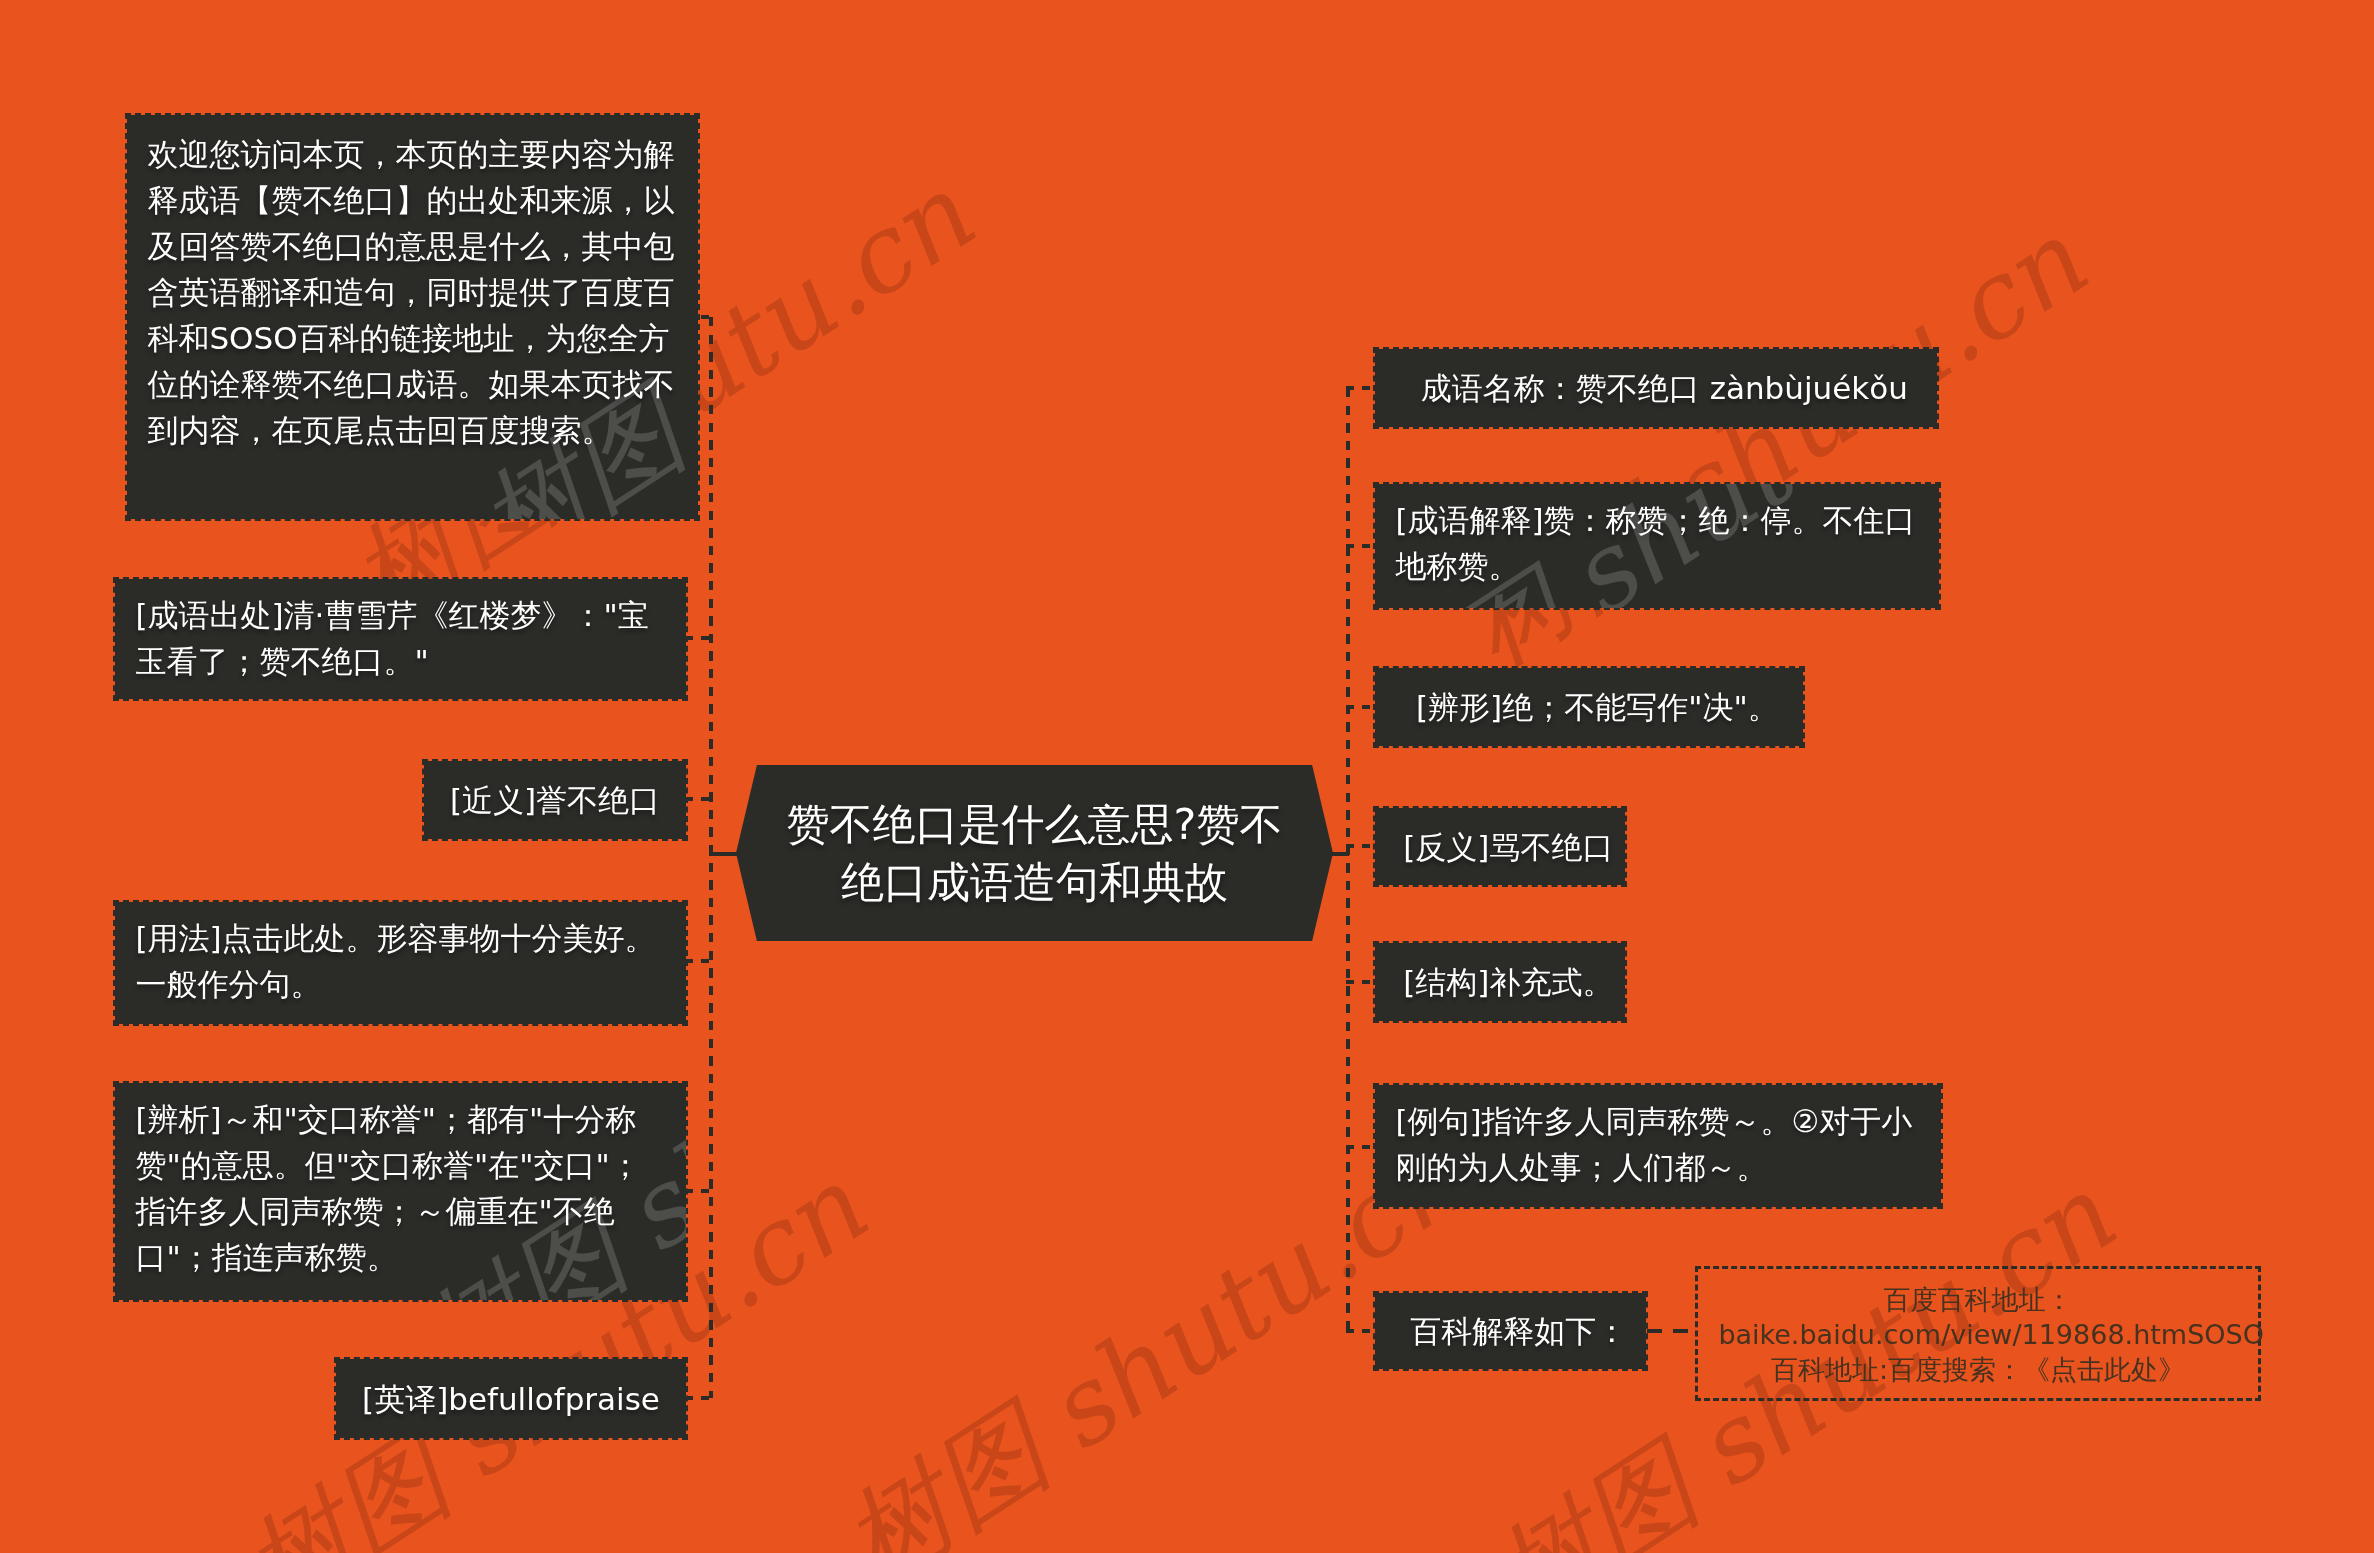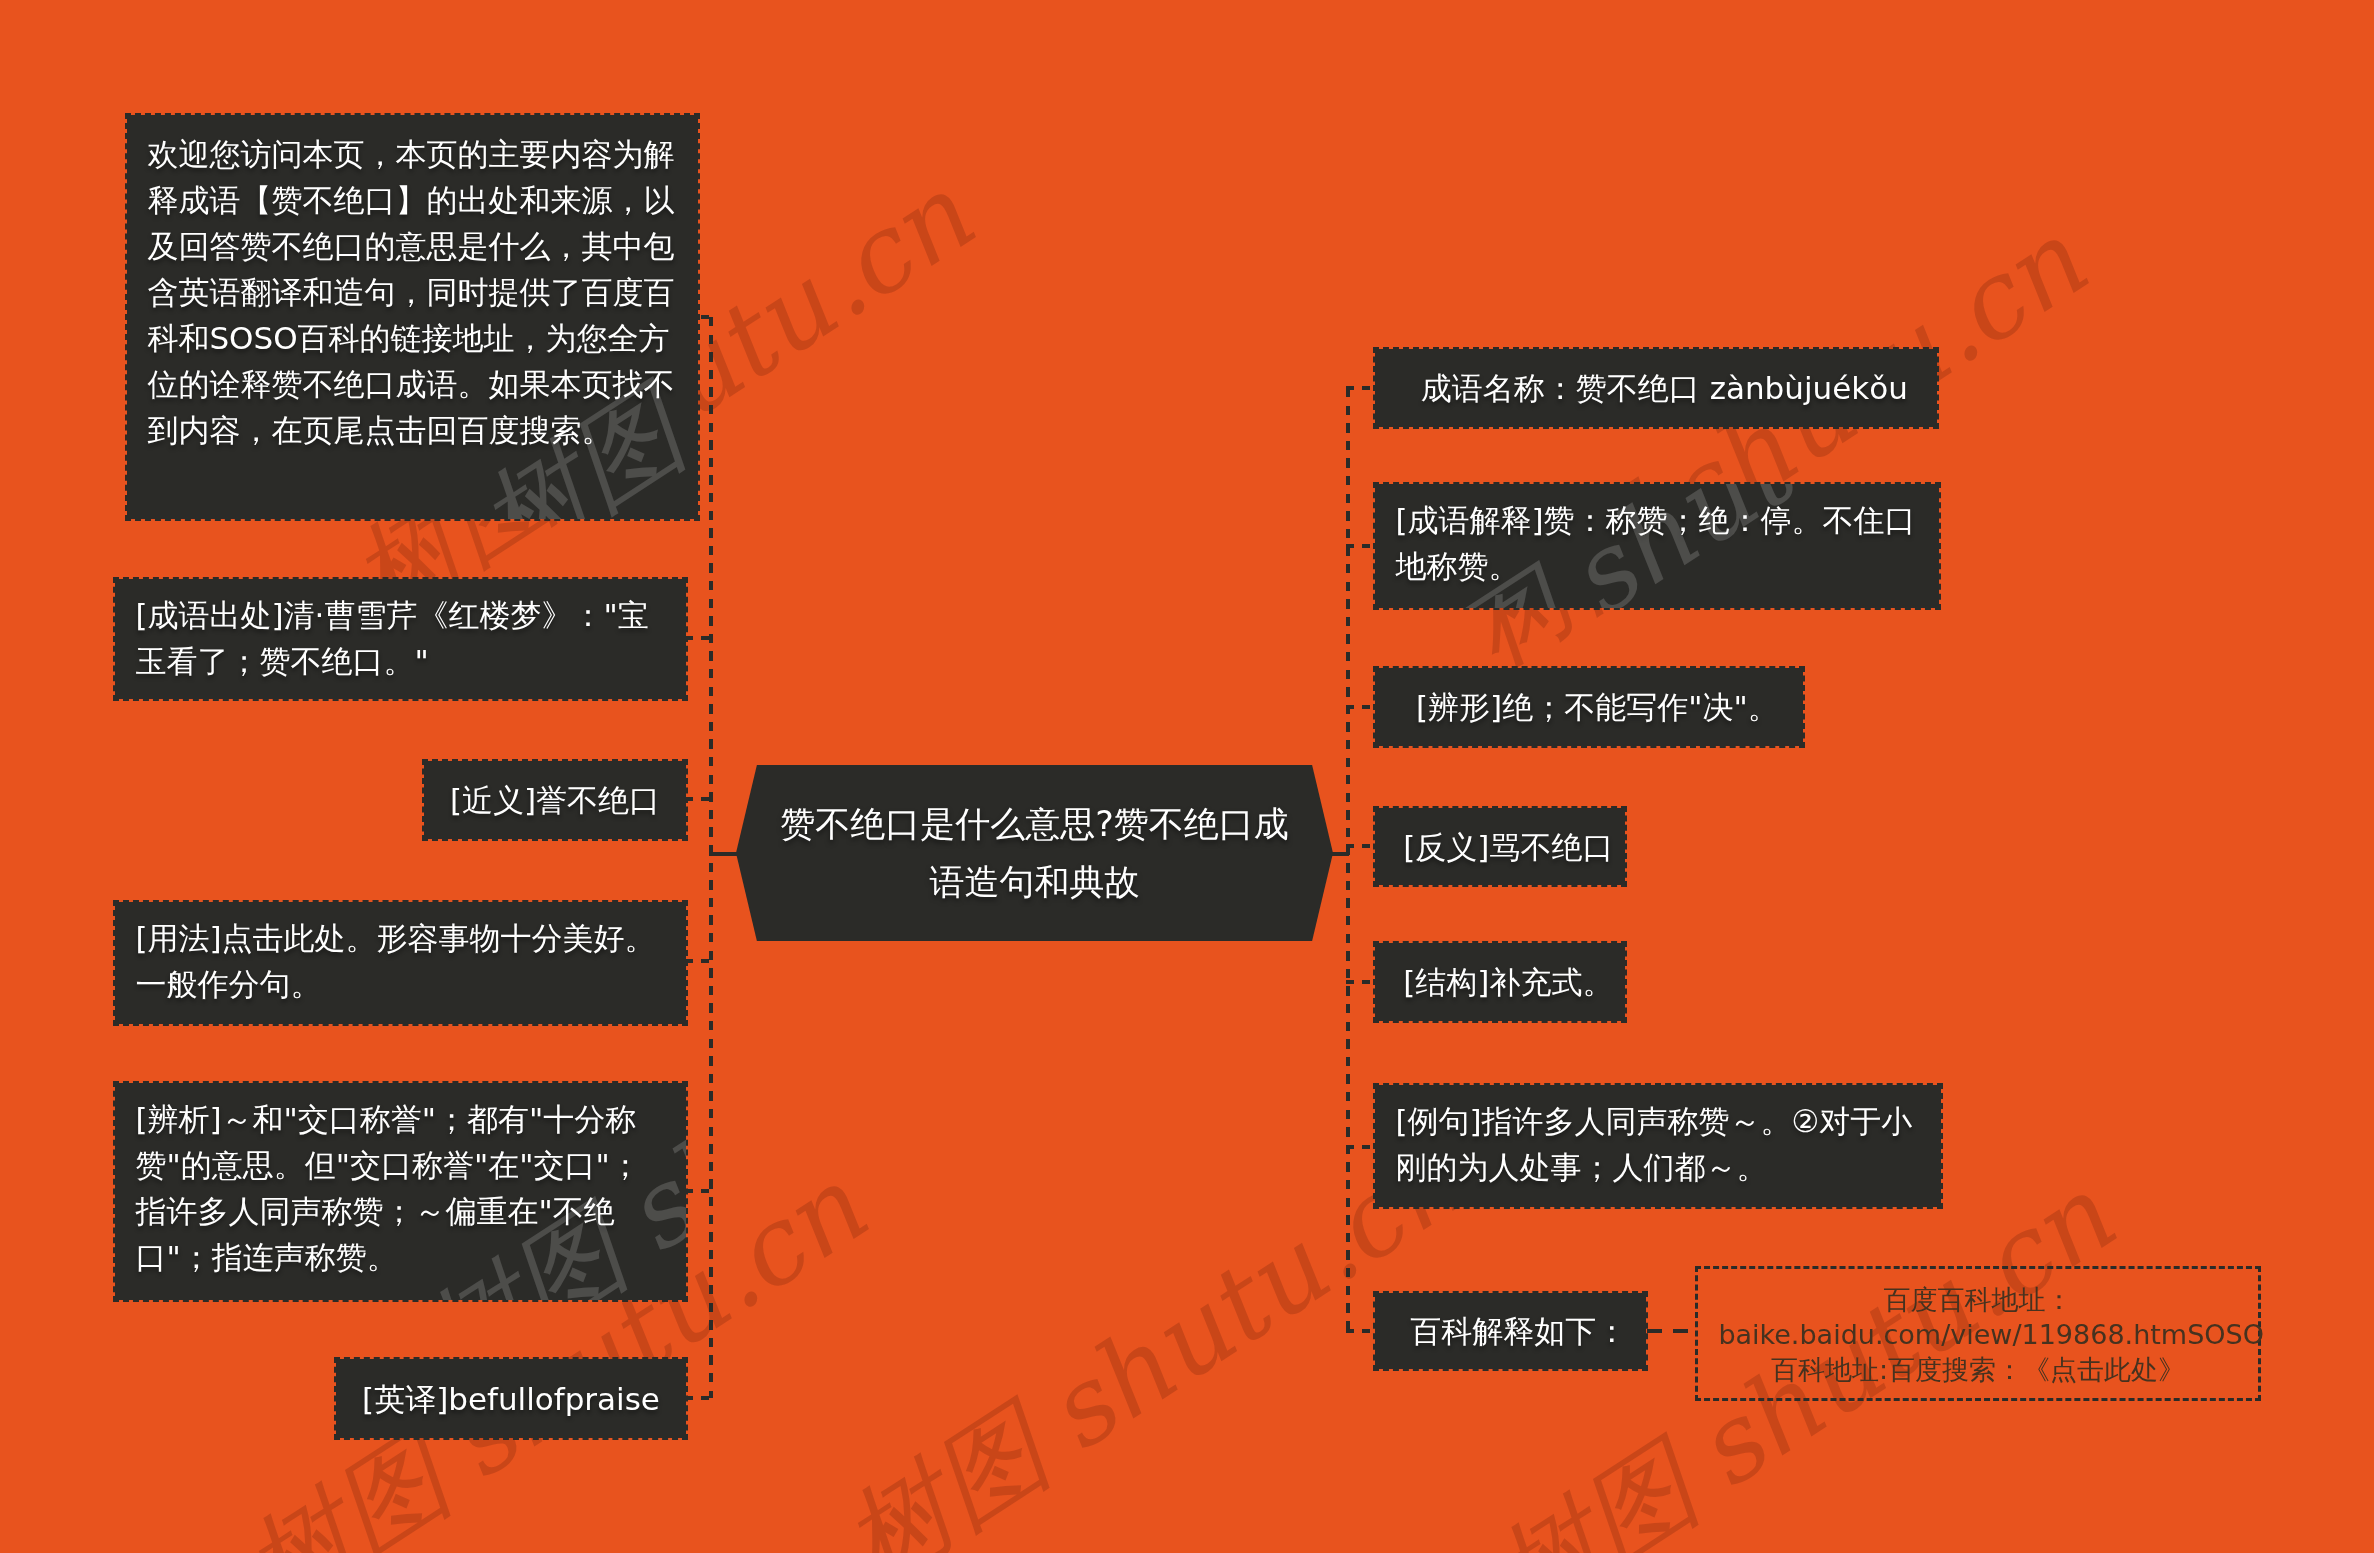--- a/index.html
+++ b/index.html
@@ -24,21 +24,21 @@
     overflow:hidden;
   }
   .box.multi{padding:13px 20.4px;text-align:left;}
   .box.pad-lg{padding:16px 20.4px;}
   .box.single{display:flex;align-items:center;justify-content:center;text-align:center;padding:0 9.3px;}
   .box.single.lalign{justify-content:center;padding-left:26px;text-align:left;}
   .center-node{
     position:absolute;box-sizing:border-box;
     background:var(--dark);color:var(--ink);
     display:flex;align-items:center;justify-content:center;text-align:center;
-    font-size:35px;line-height:58px;padding:4px 43px;
+    font-size:43px;line-height:58px;padding:4px 43px;
     text-shadow:0 2.8px 5.6px rgba(0,0,0,.5);
     clip-path:polygon(0 50%,3.5% 0,96.5% 0,100% 50%,96.5% 100%,3.5% 100%);
   }
   .note-box{
     position:absolute;box-sizing:border-box;
     background:transparent;
     border:3.7px dashed var(--dark);
     color:var(--note-ink);
     font-size:27px;line-height:35px;padding:13px 20.4px;
     text-align:center;

